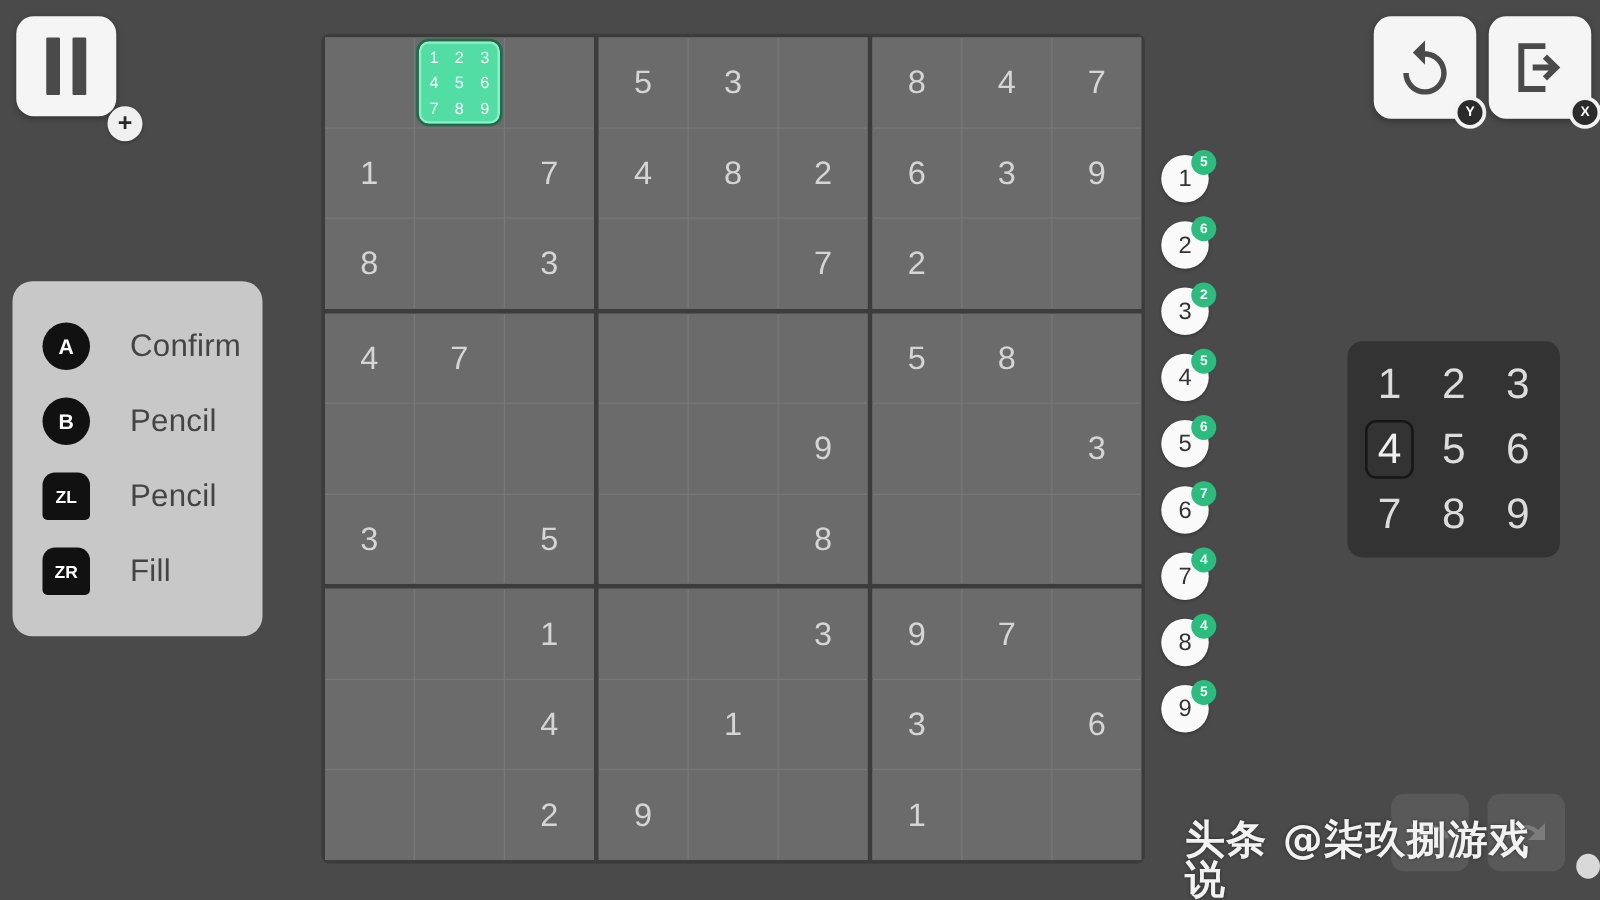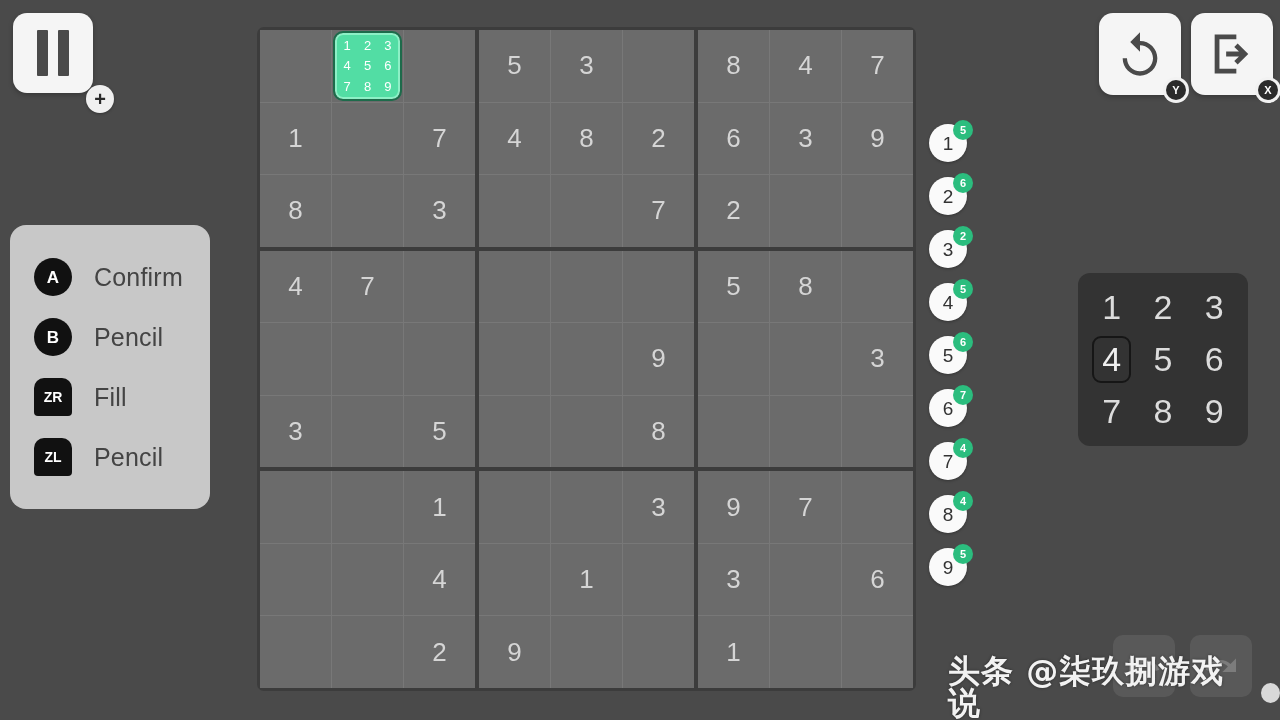--- a/index.html
+++ b/index.html
@@ -66,21 +66,21 @@
   .hint-row { display:flex; align-items:center; height:60px; }
   .hint-glyph {
     width:38px; height:38px; background:#111; color:#fff;
     display:flex; align-items:center; justify-content:center;
     font-size:17px; font-weight:bold; line-height:1;
     flex:0 0 38px;
   }
   .hint-glyph.round { border-radius:50%; }
   .hint-glyph.shoulder { border-radius:10px 10px 4px 4px; font-size:14px; }
   .hint-label {
-    margin-left:22px; font-size:25px; color:#444; font-weight:400;
+    margin-left:32px; font-size:25px; color:#444; font-weight:400;
     letter-spacing:.2px;
   }
 
   
   #sudoku-board {
     position:absolute; left:257px; top:27px;
     width:659px; height:664px;
     background:#3c3c3c; border-radius:7px;
     padding:3px;
     display:grid;
@@ -219,26 +219,26 @@
 <div id="control-hints">
     <div class="hint-row">
       <div class="hint-glyph round">A</div>
       <div class="hint-label">Confirm</div>
     </div>
     <div class="hint-row">
       <div class="hint-glyph round">B</div>
       <div class="hint-label">Pencil</div>
     </div>
     <div class="hint-row">
+      <div class="hint-glyph shoulder">ZL</div>
+      <div class="hint-label">Pencil</div>
+    </div>
+    <div class="hint-row">
       <div class="hint-glyph shoulder">ZR</div>
       <div class="hint-label">Fill</div>
-    </div>
-    <div class="hint-row">
-      <div class="hint-glyph shoulder">ZL</div>
-      <div class="hint-label">Pencil</div>
     </div>
   </div>
 
 <div id="sudoku-board">
     <div class="box">
       <div class="cell">
         <span></span>
       </div>
       <div class="cell selected">
         <div class="sel-box">

